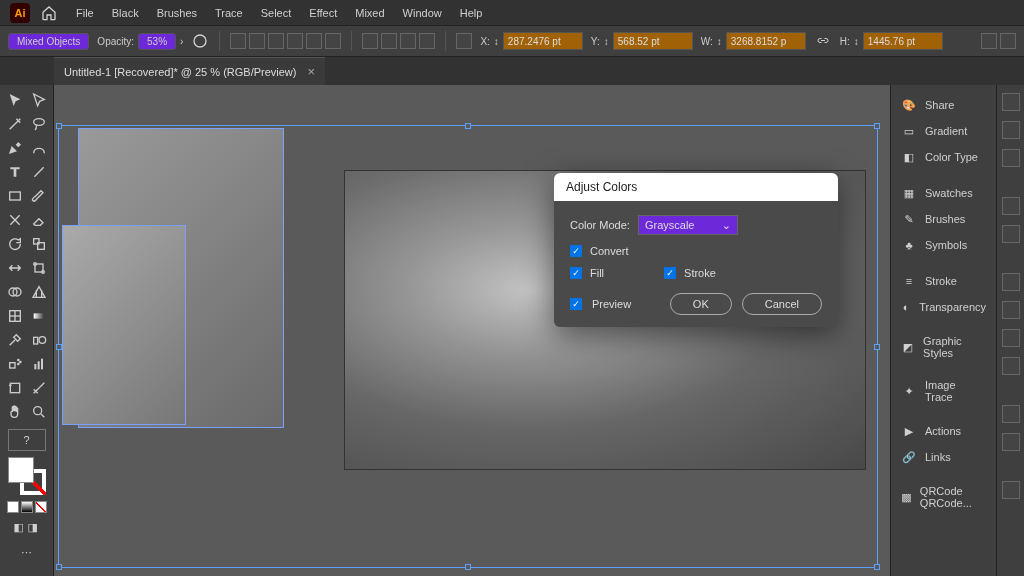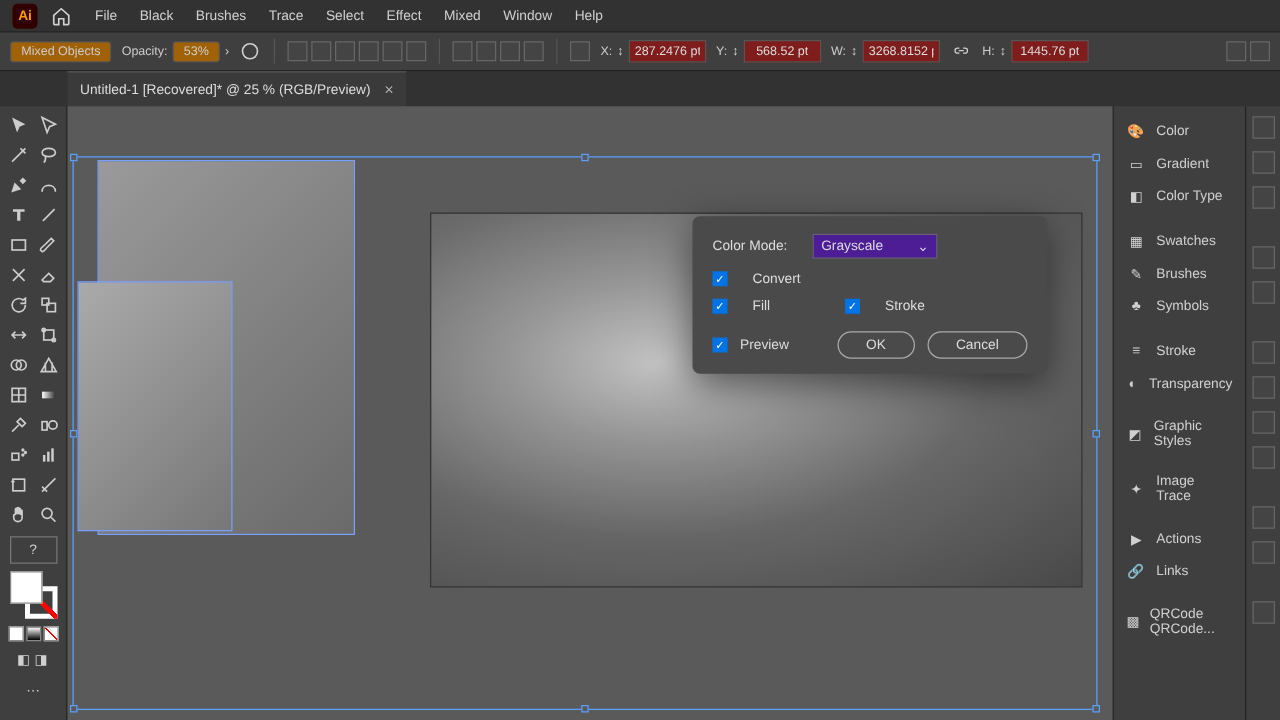--- a/index.html
+++ b/index.html
@@ -7,23 +7,23 @@
   
   .menubar { height: 25px; background: #323232; display: flex; align-items: center; padding: 0 10px; gap: 2px; }
   .ai-logo { width: 20px; height: 20px; background: #310000; border-radius: 4px; display: flex; align-items: center; justify-content: center; color: #ff9a00; font-weight: bold; font-size: 11px; margin-right: 8px; }
   .home-icon { width: 18px; height: 18px; margin-right: 8px; display:flex; align-items:center; justify-content:center; color:#d0d0d0; }
   .menu-item { padding: 4px 8px; color: #d0d0d0; cursor: pointer; }
   .menubar-right { margin-left: auto; display: flex; align-items: center; gap: 12px; }
   .share-btn { background: #0073e6; color: white; padding: 4px 14px; border-radius: 14px; font-size: 12px; }
   .icon-btn { width: 18px; height: 18px; display: flex; align-items: center; justify-content: center; color: #d0d0d0; }
   
   .optionsbar { height: 32px; background: #3f3f3f; border-top: 1px solid #222; border-bottom: 1px solid #222; display: flex; align-items: center; padding: 0 8px; gap: 8px; color: #ccc; font-size: 10px; }
-  .opt-chip { background: #a16207; padding: 2px 8px; border-radius: 3px; border:1px solid #555;}
+  .opt-chip { background: #6d28d9; padding: 2px 8px; border-radius: 3px; border:1px solid #555;}
   .opt-field { display: flex; align-items: center; gap: 4px; }
-  .opt-input { background: #7f1d1d; border: 1px solid #555; color: #ddd; width: 62px; height: 18px; font-size: 10px; padding: 0 4px; text-align:center;}
+  .opt-input { background: #a16207; border: 1px solid #555; color: #ddd; width: 80px; height: 18px; font-size: 10px; padding: 0 4px; text-align:left;}
   .opt-sep { width:1px; height:20px; background:#555; margin:0 2px;}
   .opt-icons { display:flex; gap:3px; }
   .opt-ico { width:16px; height:16px; border:1px solid #666; background:#444; }
   
   .tabbar { height: 28px; background: #323232; display: flex; align-items: stretch; padding-left: 54px; }
   .doc-tab { background: #3a3a3a; display: flex; align-items: center; padding: 0 10px; gap: 11px; font-size: 11px; color:#ddd; border-top:1px solid #555;}
   .tab-close { color: #aaa; font-size: 13px; }
   
   .main { position: absolute; top: 85px; bottom: 0; left: 0; right: 0; display: flex; }
   
@@ -49,22 +49,22 @@
   }
   .sel-bbox { position:absolute; left:4px; top:40px; width:820px; height:443px; border:1px solid #5aa0ff; pointer-events:none;}
   .sel-bbox .h { position:absolute; width:6px; height:6px; background:#5a5a5a; border:1px solid #5aa0ff; }
   .sel-bbox .tl{top:-3px;left:-3px}.sel-bbox .tm{top:-3px;left:50%;margin-left:-3px}.sel-bbox .tr{top:-3px;right:-3px}
   .sel-bbox .ml{top:50%;left:-3px;margin-top:-3px}.sel-bbox .mr{top:50%;right:-3px;margin-top:-3px}
   .sel-bbox .bl{bottom:-3px;left:-3px}.sel-bbox .bm{bottom:-3px;left:50%;margin-left:-3px}.sel-bbox .br{bottom:-3px;right:-3px}
   
   .dialog { position: absolute; left: 500px; top: 88px; width: 284px; background: #4a4a4a; border-radius: 6px; box-shadow: 0 8px 30px rgba(0,0,0,0.5); overflow:hidden; color:#ddd;}
   .dlg-title { background: #fff; color: #222; padding: 7px 12px; font-size: 12px; }
   .dlg-body { padding: 14px 16px 12px; font-size: 11px; }
-  .dlg-row { display: flex; align-items: center; gap: 20px; margin-bottom: 10px; }
-  .dlg-select { background: #4c1d95; border: 1px solid #666; color: #ddd; padding: 2px 6px; width: 100px; height:20px; display:flex; align-items:center; justify-content:space-between;}
+  .dlg-row { display: flex; align-items: center; gap: 8px; margin-bottom: 10px; }
+  .dlg-select { background: #6d28d9; border: 1px solid #666; color: #ddd; padding: 2px 6px; width: 100px; height:20px; display:flex; align-items:center; justify-content:space-between;}
   .dlg-chk { width:12px; height:12px; background:#0073e6; display:inline-flex; align-items:center; justify-content:center; color:white; font-size:9px; }
   .slider-box { border: 2px solid #2fd9b0; padding: 6px 8px; margin: 4px -4px 14px; display: flex; align-items: center; gap: 10px; }
   .slider-track { position:relative; flex:1; height: 4px; background: #2a2a2a; border-radius: 2px; }
   .slider-thumb { position:absolute; left:40%; top:-5px; width:14px; height:14px; border-radius:50%; background:#1a8cff; }
   .slider-input { width: 36px; height: 18px; background: white; color:#111; border:1px solid #333; text-align:right; padding:0 3px; font-size:11px;}
   .dlg-sec-title { color:#ccc; margin-bottom:6px; }
   .dlg-opts { display:flex; gap:60px; margin-bottom:14px; }
   .dlg-footer { display:flex; align-items:center; gap:10px; }
   .dlg-btn { border:1px solid #aaa; background:transparent; color:#ddd; border-radius: 14px; padding: 4px 22px; font-size:11px; }
   
@@ -385,20 +385,21 @@
         <div class="h tm"></div>
         <div class="h tr"></div>
       <div class="h ml"></div>
         <div class="h mr"></div>
       <div class="h bl"></div>
         <div class="h bm"></div>
         <div class="h br"></div>
     </div>
 
     <div class="dialog">
+      <div class="dlg-title">Adjust Colors</div>
       <div class="dlg-body">
         <div class="dlg-row">
           <span>Color Mode:</span>
           <div class="dlg-select">
             <span>Grayscale</span>
             <span>⌄</span>
           </div>
         </div>
         <div class="dlg-row">
           <span class="dlg-chk">✓</span>
@@ -422,21 +423,21 @@
           <button class="dlg-btn">Cancel</button>
         </div>
       </div>
     </div>
   </div>
 
   <div class="rightwrap">
     <div class="rpanel">
       <div class="grp">
           <span class="ico">🎨</span>
-          <span>Color</span>
+          <span>Share</span>
         </div>
       <div class="grp">
           <span class="ico">▭</span>
           <span>Gradient</span>
         </div>
       <div class="grp">
           <span class="ico">◧</span>
           <span>Color Type</span>
         </div>
       <div class="sep"></div>

